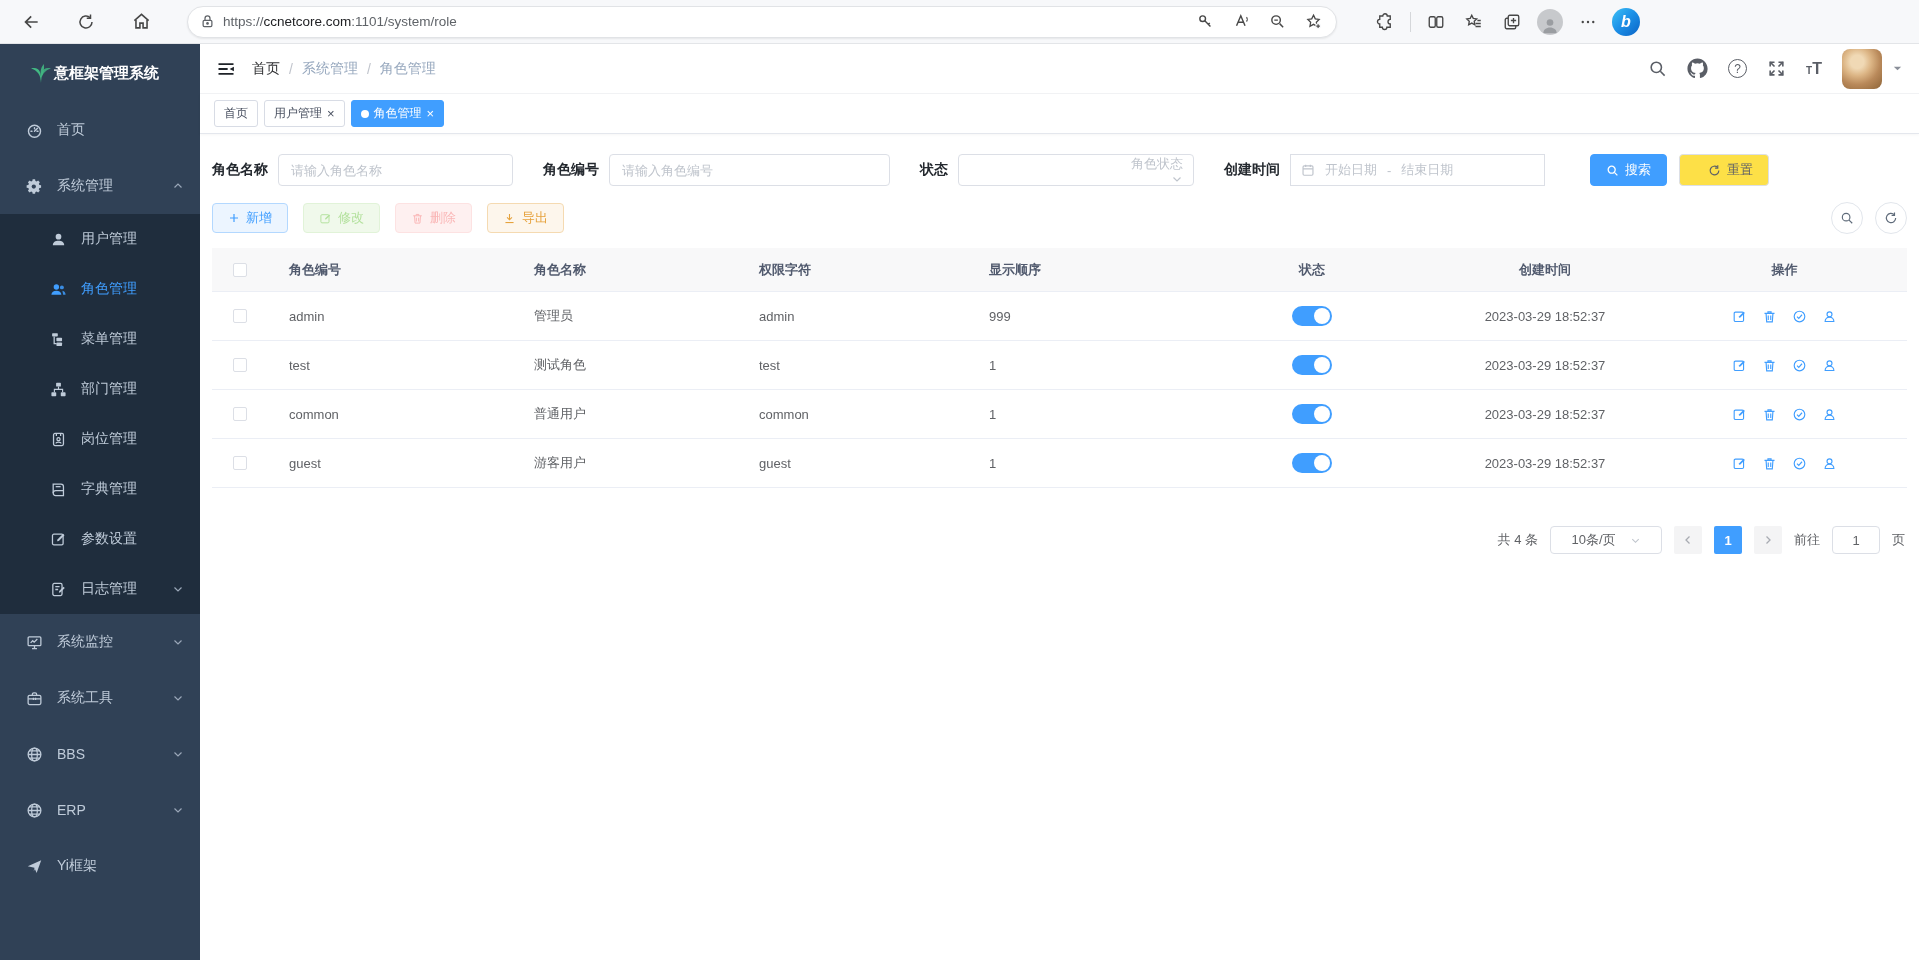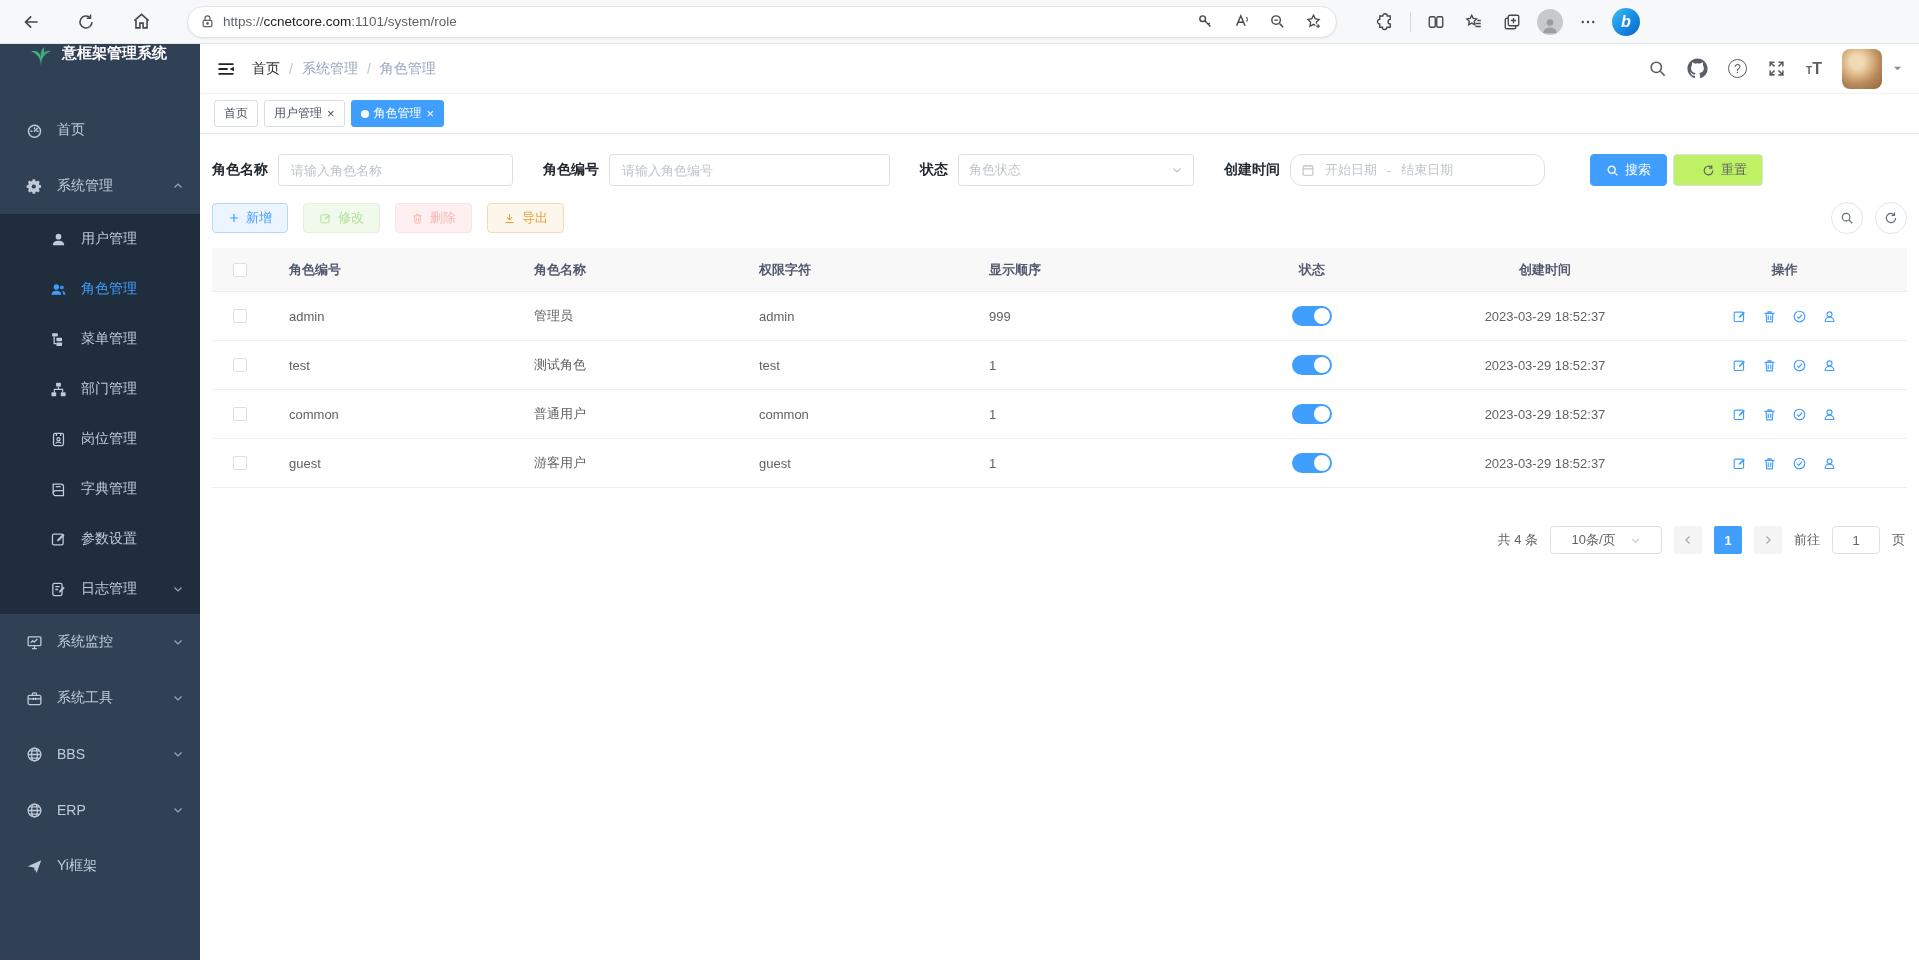--- a/index.html
+++ b/index.html
@@ -23,21 +23,21 @@
   .profile-dot { width:26px; height:26px; border-radius:50%; background:#c7c9cc;
                  display:flex; align-items:flex-end; justify-content:center; overflow:hidden; }
   .bing-icon { width:28px; height:28px; border-radius:50%;
                background:linear-gradient(135deg,#3fc2f5 0%,#1d92e8 45%,#0b63c6 100%);
                color:#fff; font-weight:700; font-size:16px; font-style:italic;
                display:flex; align-items:center; justify-content:center; }
 
   
   .app { display:flex; height:916px; }
   .sidebar { width:200px; background:#304156; color:#bfcbd9; flex:0 0 auto; height:100%; }
-  .logo-row { height:58px; display:flex; padding-left:28px; gap:8px; }
+  .logo-row { height:58px; display:flex; align-items:center; padding-left:28px; gap:0; }
   .logo-title { color:#fff; font-weight:700; font-size:15px; }
   .s-item { height:56px; display:flex; align-items:center; padding:0 16px 0 26px; gap:14px;
             font-size:14px; cursor:pointer; }
   .s-sub { background:#1f2d3d; }
   .s-sub .s-item { height:50px; padding-left:50px; }
   .s-item .chev { margin-left:auto; color:#9aa7b8; }
   .s-item.active { color:#409eff; }
   .s-ic { width:17px; height:17px; flex:0 0 auto; }
   .s-label { white-space:nowrap; }
 
@@ -75,30 +75,30 @@
   .content { flex:1; padding:20px 12px 0 12px; }
 
   .filters { display:flex; align-items:center; }
   .f-group { display:flex; align-items:center; margin-right:30px; }
   .f-label { font-size:14px; font-weight:700; color:#24292f; margin-right:10px; white-space:nowrap; }
   .f-input { height:32px; border:1px solid #dcdfe6; border-radius:4px; padding:0 12px;
              font-size:13px; color:#606266; font-family:inherit; outline:none; }
   .f-input::placeholder { color:#bfc4cc; }
   .w-name { width:235px; } .w-code { width:281px; }
   .f-select { width:236px; height:32px; border:1px solid #dcdfe6; border-radius:4px;
-              display:flex; align-items:center; padding:0 10px; cursor:pointer; }
+              display:flex; align-items:flex-end; padding:0 10px; cursor:pointer;flex-direction:column; }
   .f-select .ph { color:#bfc4cc; font-size:13px; flex:1; }
-  .f-date { width:255px; height:32px; border:1px solid #dcdfe6; border-radius:12px;
+  .f-date { width:255px; height:32px; border:1px solid #dcdfe6; border-radius:0;
             display:flex; align-items:center; gap:10px; padding:0 10px; cursor:pointer; }
   .f-date .ph { color:#bfc4cc; font-size:13px; }
   .btn { height:32px; border-radius:4px; border:1px solid transparent; font-size:13px;
          display:inline-flex; align-items:center; gap:6px; padding:0 15px; cursor:pointer;
          font-family:inherit; }
   .btn-primary { background:#409eff; border-color:#409eff; color:#fff; margin-left:45px; }
-  .btn-plain { background:#bef264; border-color:#dcdfe6; color:#606266; margin-left:6px;padding-left:28px; }
+  .btn-plain { background:#fde047; border-color:#dcdfe6; color:#606266; margin-left:12px;padding-left:28px; }
 
   .row-actions { margin-top:16px; display:flex; align-items:center; }
   .btn-sm { height:30px; font-size:13px; padding:0 15px; margin-right:15px; }
   .btn-add    { background:#ecf5ff; border-color:#b3d8ff; color:#409eff; }
   .btn-edit   { background:#f0f9eb; border-color:#e1f3d8; color:#b3e19d; cursor:not-allowed; }
   .btn-del    { background:#fef0f0; border-color:#fde2e2; color:#fab6b6; cursor:not-allowed; }
   .btn-export { background:#fdf6ec; border-color:#f5dab1; color:#e6a23c; }
   .circle-btns { margin-left:auto; display:flex; gap:12px; }
   .c-btn { width:32px; height:32px; border-radius:50%; border:1px solid #e2e6ec; background:#fff;
            display:flex; align-items:center; justify-content:center; color:#5f6b7a; cursor:pointer; }

